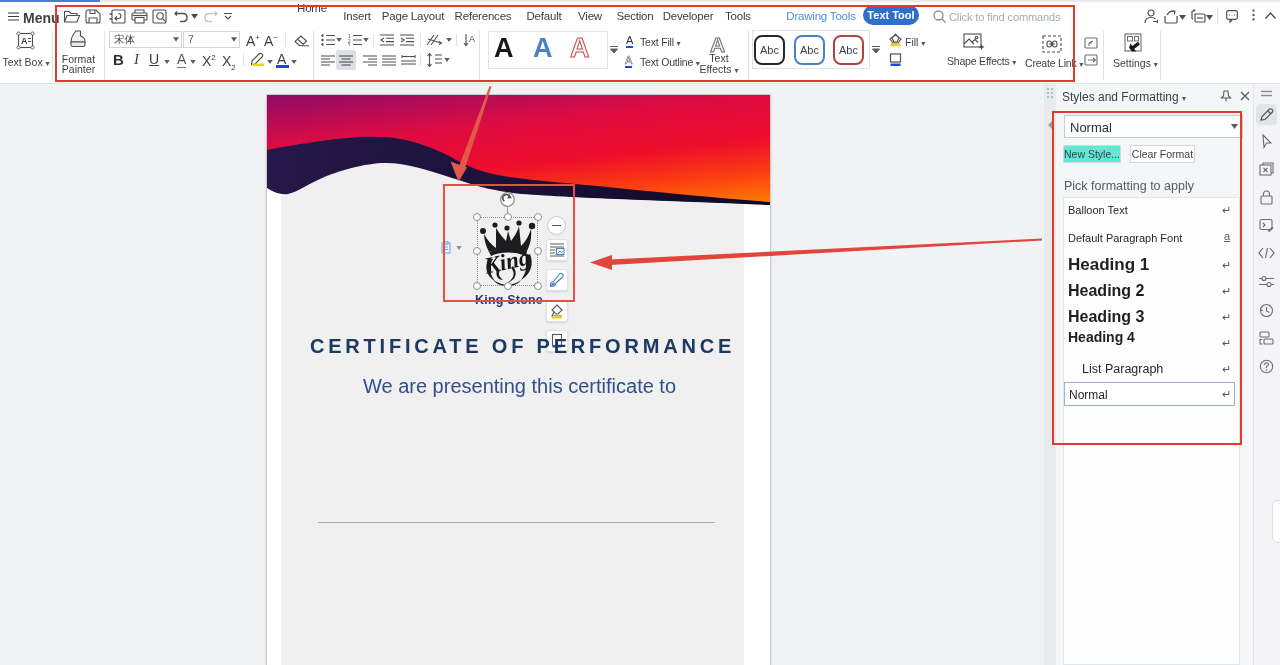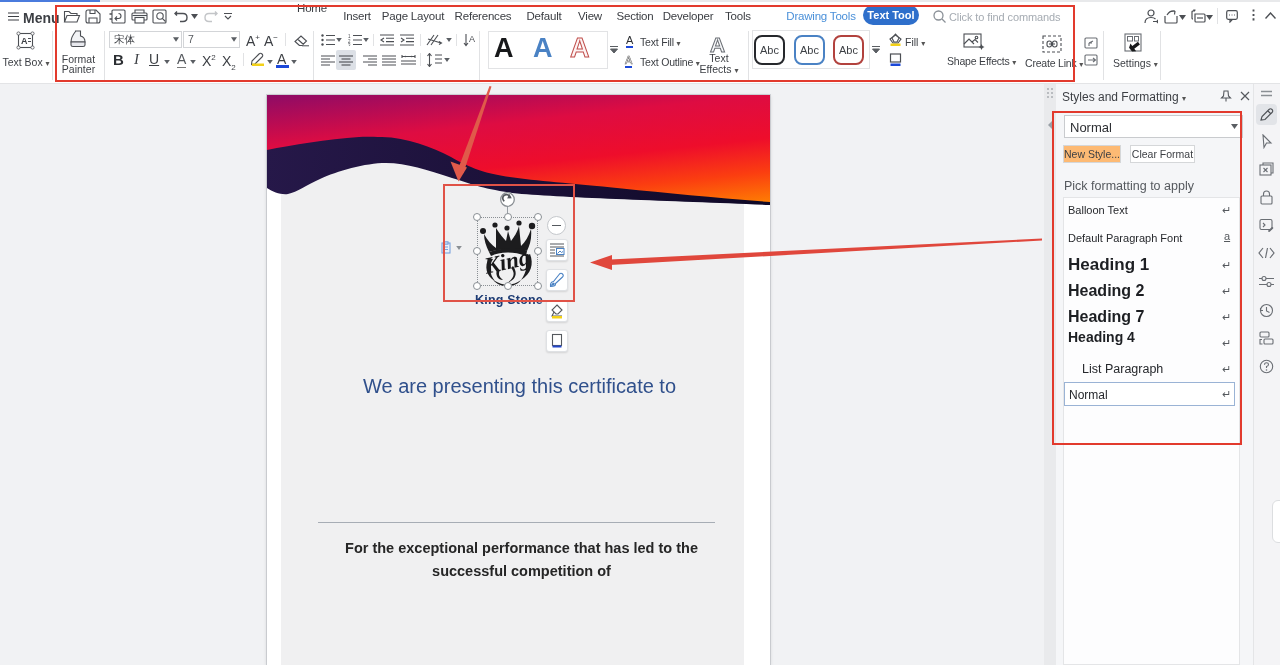--- a/index.html
+++ b/index.html
@@ -406,53 +406,53 @@
         <rect x="3" y="13" width="10" height="2.5" fill="#f3d118"></rect>
       </svg>
     </div>
   <div class="abs fbtn" style="left:546px;top:330px;">
       <svg width="16" height="16" viewBox="0 0 16 16">
         <rect x="3.5" y="1.5" width="9" height="11" fill="#fff" stroke="#55595e" stroke-width="1.1"></rect>
         <path d="M3.5,13.5 H12.5" stroke="#2447c9" stroke-width="2"></path>
       </svg>
     </div>
 
+  <div class="abs" style="left:271px;top:335px;width:503px;text-align:center;font-size:20px;font-weight:bold;color:#1c3961;letter-spacing:3.8px;">CERTIFICATE OF PERFORMANCE</div>
   <div class="abs" style="left:268px;top:375px;width:503px;text-align:center;font-size:20px;color:#30508c;">We are presenting this certificate to</div>
 
   <div class="abs" style="left:318px;top:522px;width:397px;height:1px;background:#a7adb5;"></div>
 
-  <div class="abs" style="left:270px;top:537px;width:503px;text-align:center;font-size:14.5px;font-weight:bold;color:#262626;line-height:23px;">For the exceptional performance that has led to the<br>successful competition of</div>
 
   <div class="abs" style="left:1044px;top:84px;width:12px;height:581px;background:#e9eaec;"></div>
 
   <div class="abs" id="panel" style="left:1056px;top:84px;width:197px;height:581px;background:#f5f6f8;"></div>
   <div class="abs" style="left:1062px;top:90px;font-size:12px;color:#3c3f44;">Styles and Formatting <span style="font-size:8px;color:#555;">▾</span></div>
   <svg class="abs" style="left:1220px;top:90px;" width="12" height="12" viewBox="0 0 12 12" fill="none" stroke="#55595e" stroke-width="1.1">
       <path d="M4,1 H8 L8.5,6 L10.5,8 H1.5 L3.5,6 Z M6,8 V11.5"></path>
     </svg>
   <svg class="abs" style="left:1240px;top:91px;" width="10" height="10" viewBox="0 0 10 10" stroke="#55595e" stroke-width="1.2">
       <path d="M1,1 L9,9 M9,1 L1,9"></path>
     </svg>
 
   <div class="abs" style="left:1064px;top:115px;width:179px;height:23px;border:1px solid #c9cbce;background:#fff;"></div>
   <div class="abs" style="left:1070px;top:120px;font-size:13px;color:#2d2f33;">Normal</div>
   <svg class="abs" style="left:1231px;top:124px;" width="7" height="5" viewBox="0 0 7 5" fill="#5a5e63">
       <path d="M0,0 H7 L3.5,5 Z"></path>
     </svg>
 
-  <div class="abs" style="left:1063px;top:145px;width:58px;height:18px;border:1px solid #d5d7d9;background:#fdba74;font-size:10.5px;color:#3c3f44;text-align:center;line-height:16px;white-space:nowrap;">New Style...</div>
+  <div class="abs" style="left:1063px;top:145px;width:58px;height:18px;border:1px solid #d5d7d9;background:#5eead4;font-size:10.5px;color:#3c3f44;text-align:center;line-height:16px;white-space:nowrap;">New Style...</div>
   <div class="abs" style="left:1130px;top:145px;width:65px;height:18px;border:1px solid #d5d7d9;background:#fff;font-size:10.5px;color:#3c3f44;text-align:center;line-height:16px;white-space:nowrap;">Clear Format</div>
   <div class="abs" style="left:1064px;top:179px;font-size:12.5px;color:#55595e;">Pick formatting to apply</div>
 
   <div class="abs" style="left:1063px;top:197px;width:177px;height:468px;background:#fdfdfe;border:1px solid #e4e5e7;"></div>
   <div class="abs" style="left:1068px;top:204px;font-size:11px;color:#26282c;">Balloon Text</div>
   <div class="abs" style="left:1068px;top:232px;font-size:11px;color:#26282c;">Default Paragraph Font</div>
   <div class="abs" style="left:1068px;top:255px;font-size:17px;font-weight:bold;color:#1d1f23;">Heading 1</div>
   <div class="abs" style="left:1068px;top:282px;font-size:16px;font-weight:bold;color:#1d1f23;">Heading 2</div>
-  <div class="abs" style="left:1068px;top:308px;font-size:16px;font-weight:bold;color:#1d1f23;">Heading 7</div>
+  <div class="abs" style="left:1068px;top:308px;font-size:16px;font-weight:bold;color:#1d1f23;">Heading 3</div>
   <div class="abs" style="left:1068px;top:329px;font-size:14px;font-weight:bold;color:#1d1f23;">Heading 4</div>
   <div class="abs" style="left:1082px;top:362px;font-size:12.5px;color:#26282c;">List Paragraph</div>
   <div class="abs" style="left:1064px;top:382px;width:171px;height:24px;border:1px solid #9ab3d5;background:#fff;"></div>
   <div class="abs" style="left:1069px;top:388px;font-size:12px;color:#26282c;">Normal</div>
   <div class="abs" style="left:1222px;top:204px;font-size:11px;color:#55595e;">↵</div>
   <div class="abs" style="left:1224px;top:230px;font-size:11px;color:#55595e;text-decoration:underline;">a</div>
   <div class="abs" style="left:1222px;top:259px;font-size:11px;color:#55595e;">↵</div>
   <div class="abs" style="left:1222px;top:285px;font-size:11px;color:#55595e;">↵</div>
   <div class="abs" style="left:1222px;top:311px;font-size:11px;color:#55595e;">↵</div>
   <div class="abs" style="left:1222px;top:337px;font-size:11px;color:#55595e;">↵</div>

